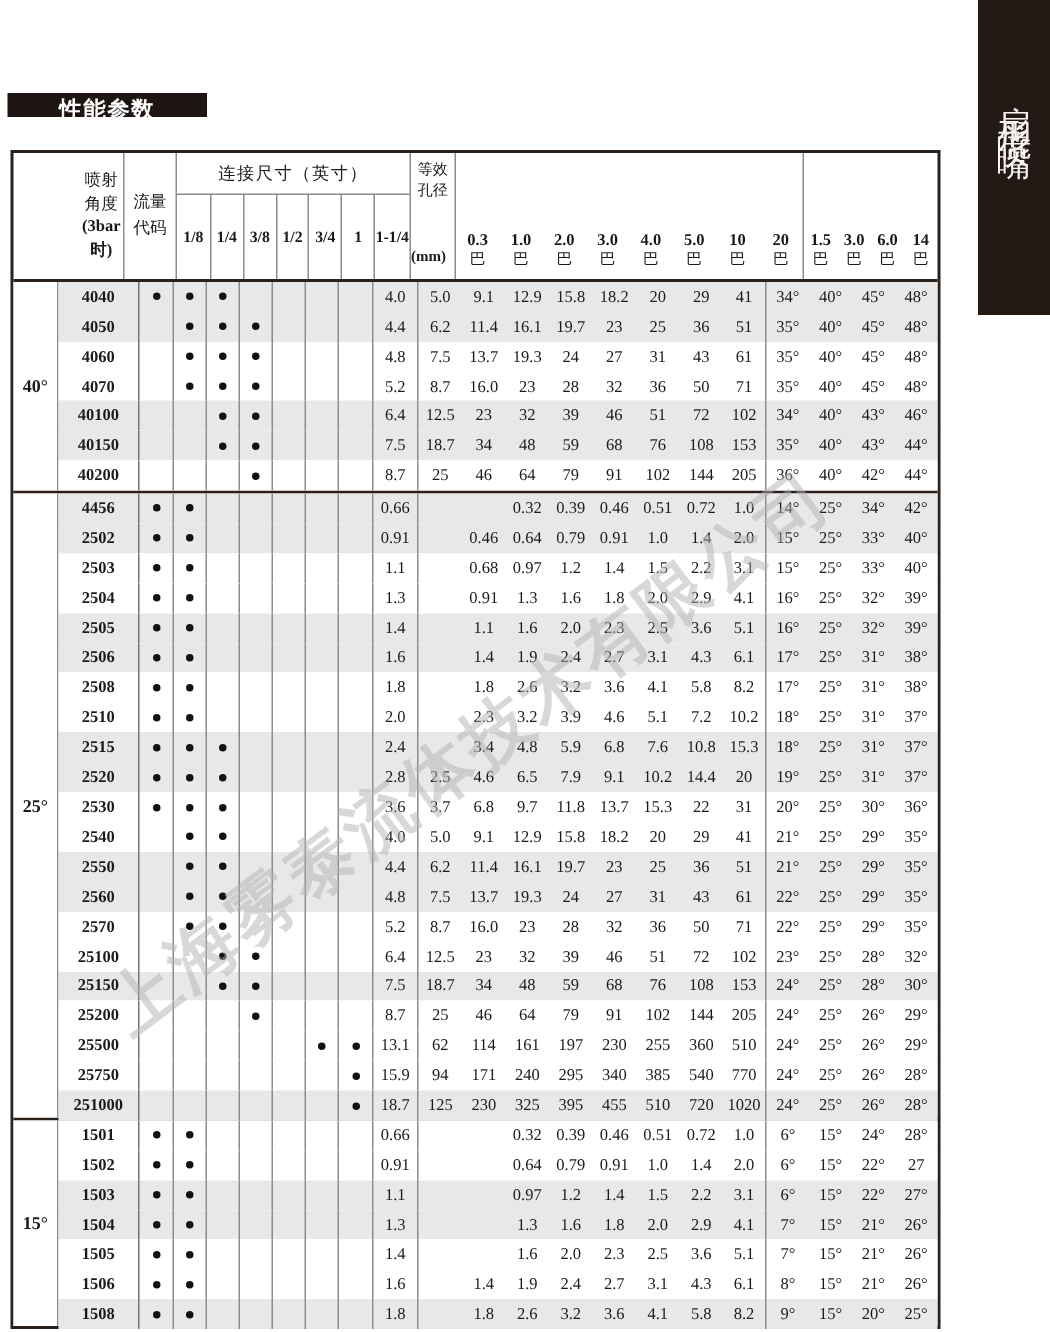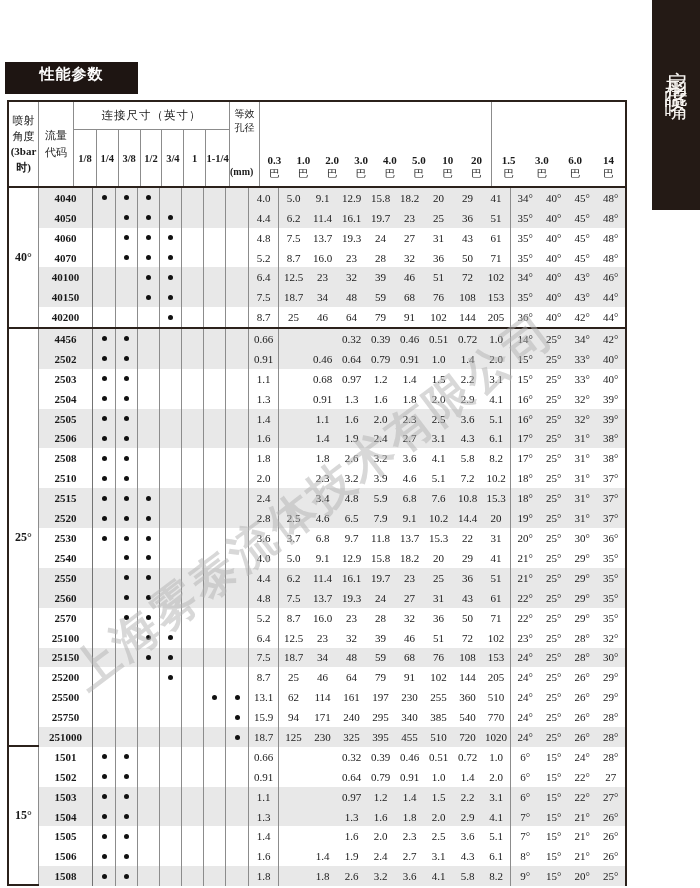--- a/index.html
+++ b/index.html
@@ -5,21 +5,21 @@
   html,body{margin:0;padding:0;}
   body{
     width:700px;height:888px;position:relative;background:#ffffff;
     font-family:"Liberation Serif","DejaVu Serif",serif;color:#1a1a1a;
     overflow:hidden;
   }
   *{box-sizing:border-box;}
 
   
   .perf-label{
-    position:absolute;left:5px;top:62px;width:133px;height:32px;
+    position:absolute;left:5px;top:62px;width:133px;height:16px;
     background:#1e1512;color:#ffffff;
     font-family:"Liberation Sans","DejaVu Sans",sans-serif;
     font-weight:bold;font-size:15px;line-height:23px;text-align:center;
     letter-spacing:1px;
   }
 
   
   .side-banner{
     position:absolute;left:652px;top:0;width:48px;height:210px;
     background:#241a15;color:#f7f4f0;
@@ -29,21 +29,21 @@
     padding-top:52px;font-weight:500;
   }
 
   
   .table-wrap{
     position:absolute;left:7px;top:100px;width:620px;
     border:2px solid #2b211b;background:#fff;
   }
 
   
-  .thead{display:flex;height:86px;border-bottom:2px solid #2b211b;}
+  .thead{display:flex;height:86px;border-bottom:2px solid #2b211b;padding-left:44px;}
   .h-angle{width:30px;border-right:1px solid #8c8c8c;display:flex;flex-direction:column;
     align-items:center;justify-content:center;font-size:11px;line-height:15.5px;}
   .h-angle .line:nth-child(n+3){font-weight:bold;}
   .h-flow{width:35px;border-right:1px solid #8c8c8c;display:flex;flex-direction:column;
     align-items:center;justify-content:center;font-size:11px;line-height:17px;}
   .h-conn{width:156px;border-right:1px solid #8c8c8c;display:flex;flex-direction:column;}
   .h-conn-top{height:28px;border-bottom:1px solid #8c8c8c;display:flex;align-items:center;
     justify-content:center;font-size:11.5px;letter-spacing:1px;}
   .h-conn-bottom{flex:1;display:flex;}
   .h-conn-bottom .hc{display:flex;align-items:center;justify-content:center;

